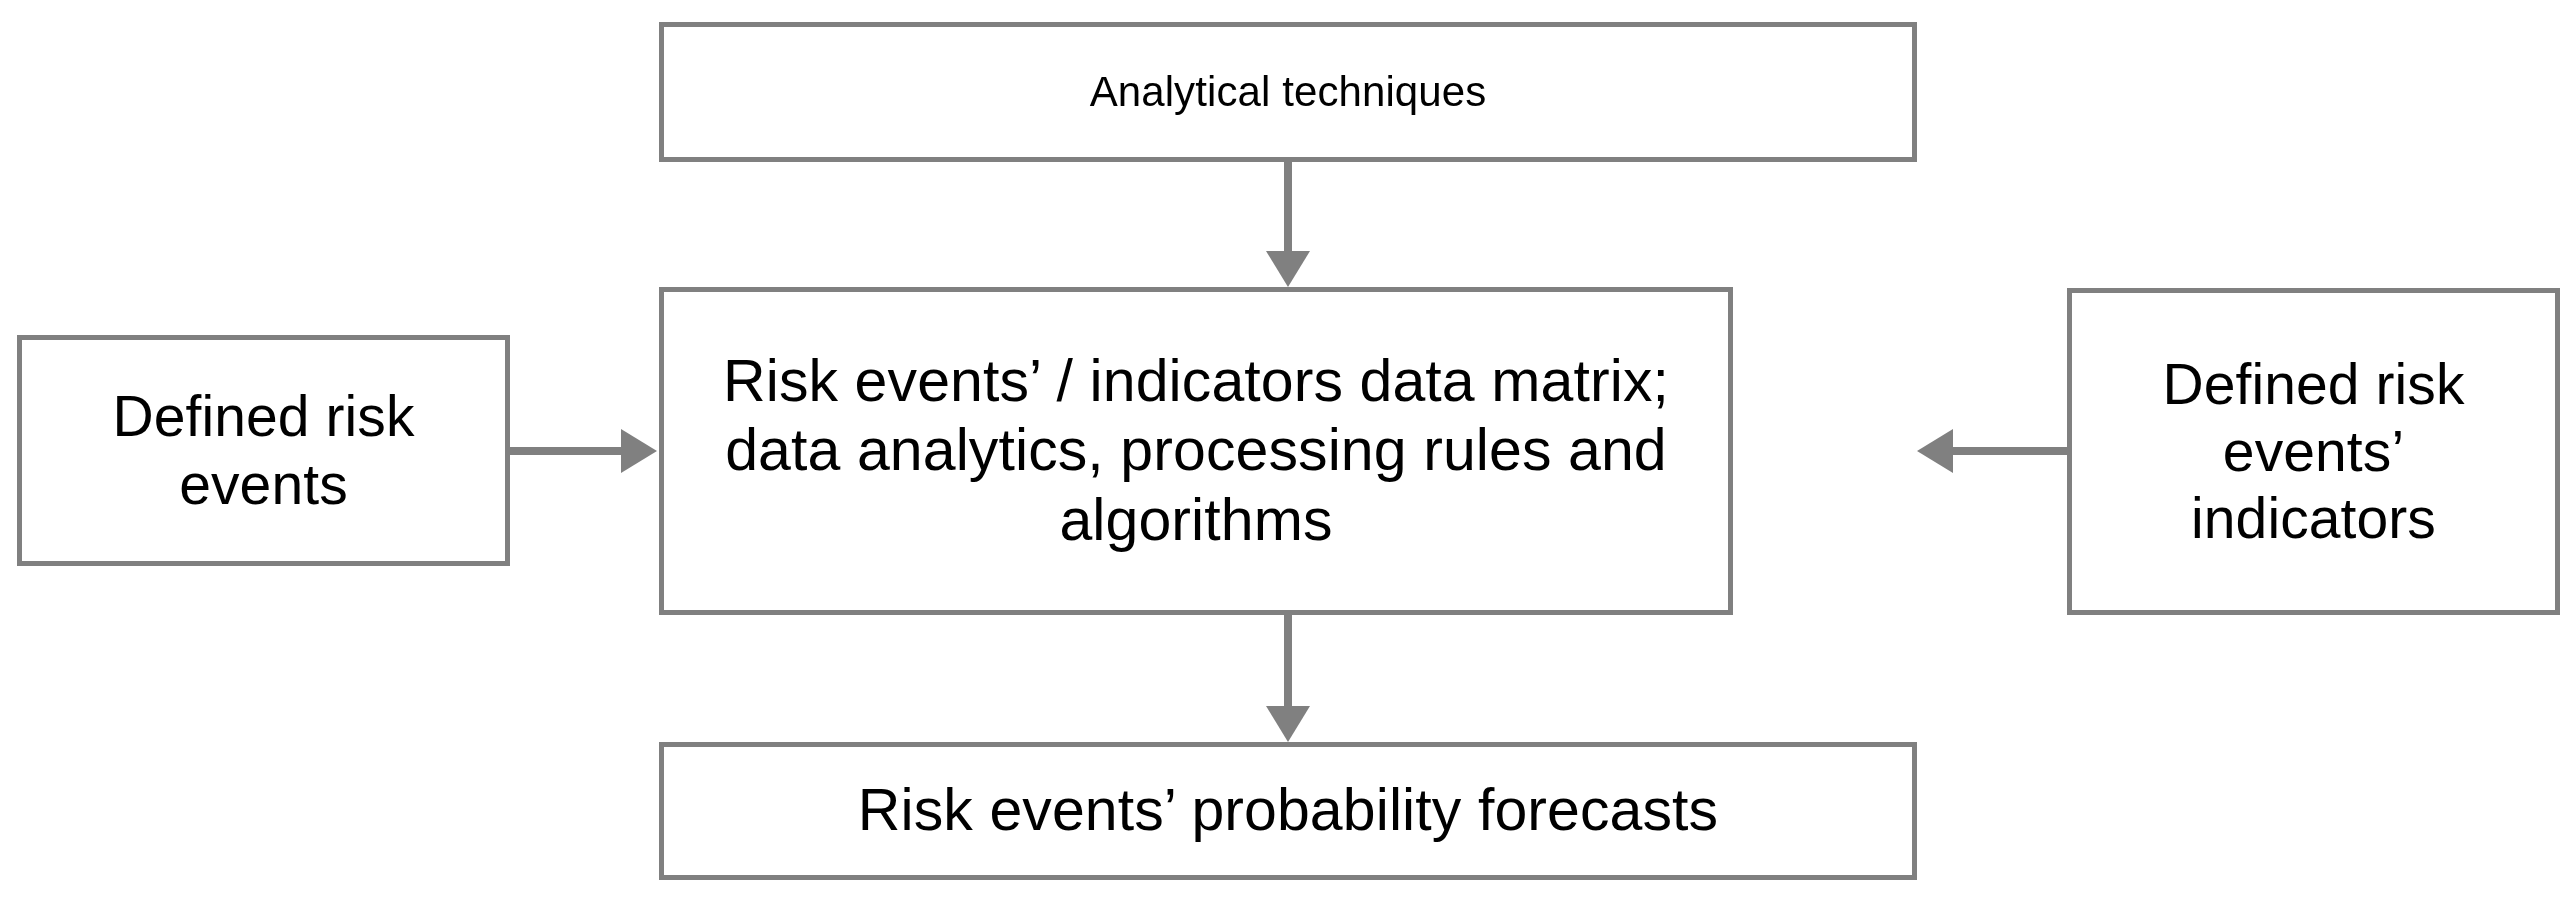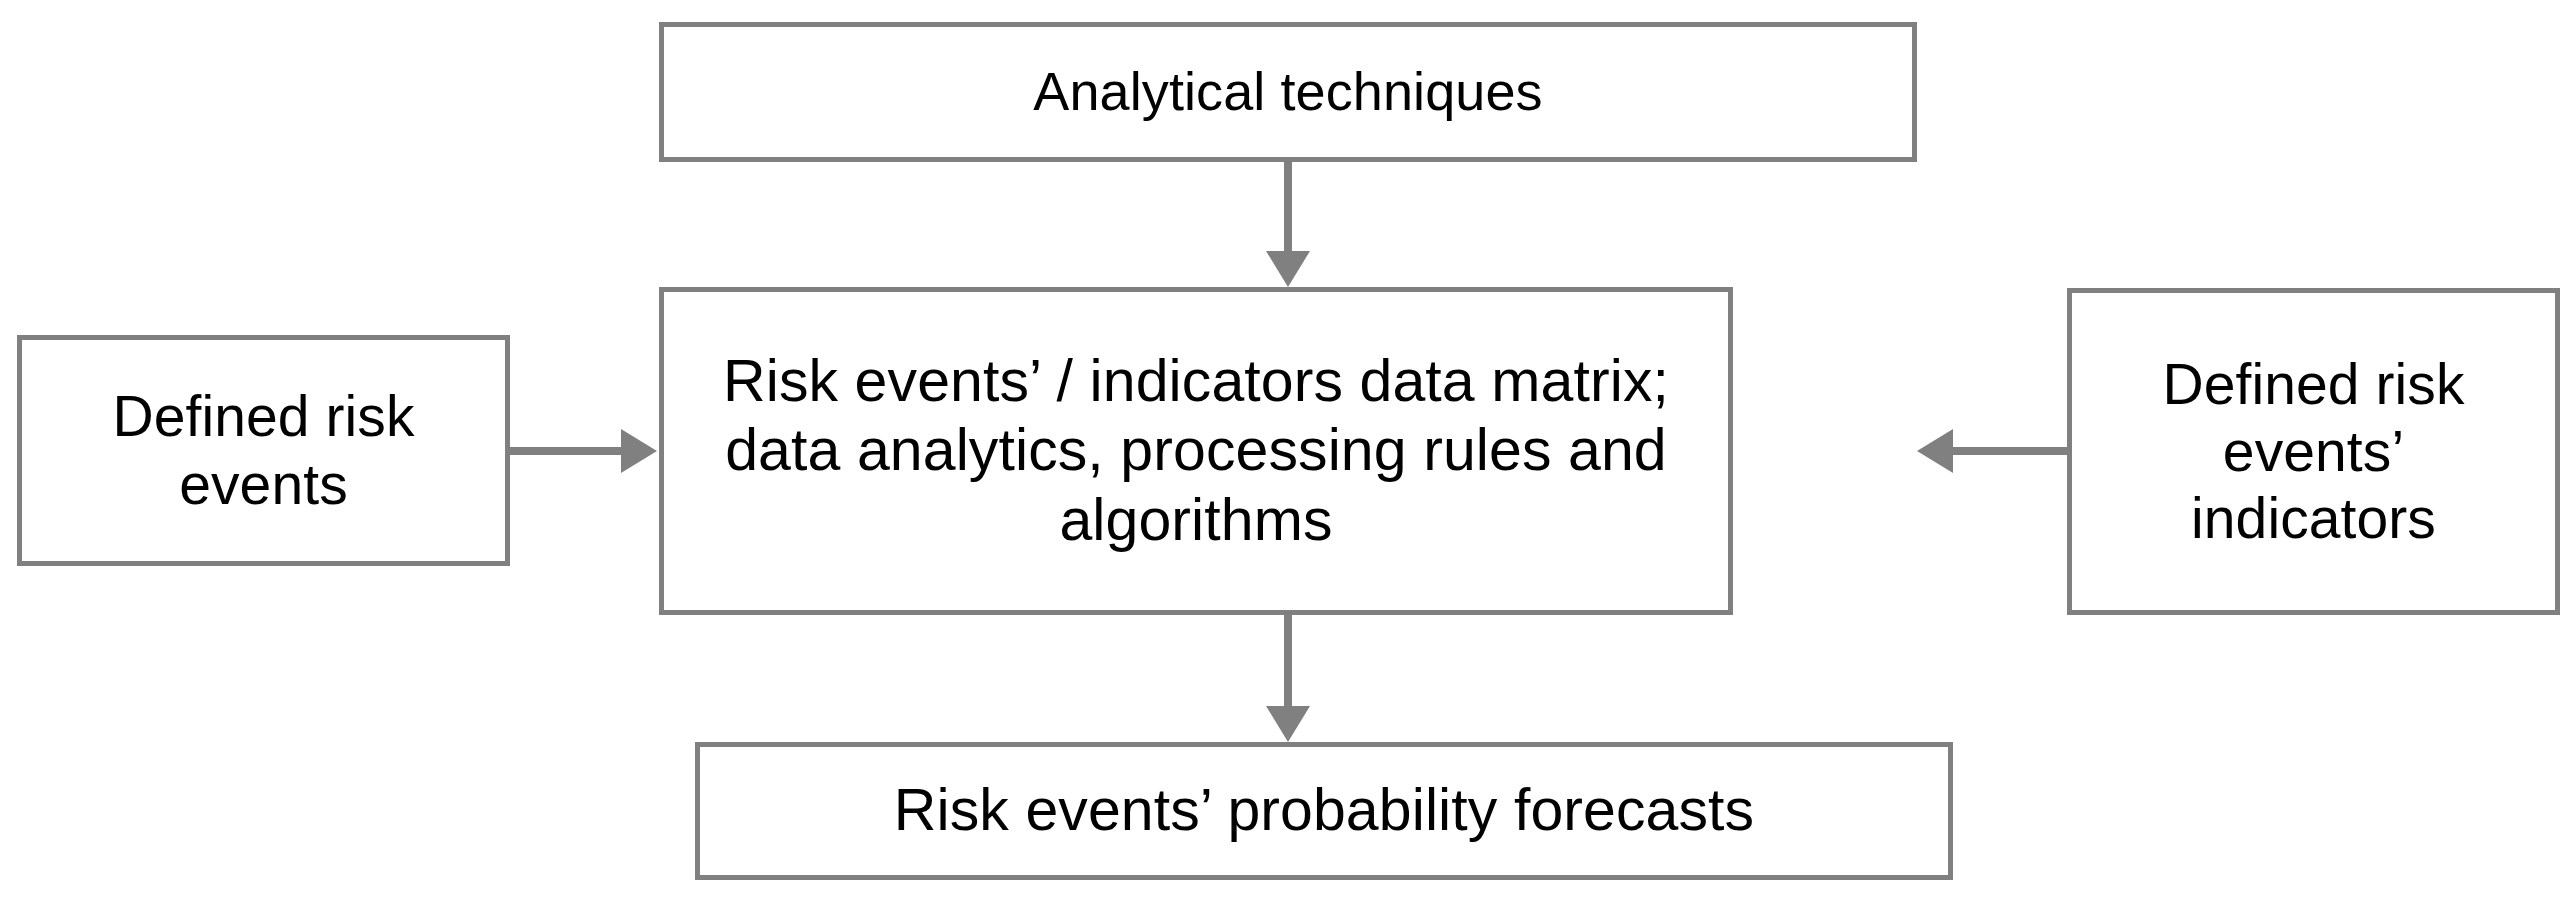--- a/index.html
+++ b/index.html
@@ -36,42 +36,41 @@
     width: 100%;
     padding: 0 14px;
     box-sizing: border-box;
     white-space: pre-line;
   }
 
   
   #node-analytical-techniques {
     left: 659px;  top: 22px;
     width: 1258px; height: 140px;
-    font-size: 54px;
+    font-size: 42px;
   }
   #node-data-matrix {
     left: 659px;  top: 287px;
     width: 1074px; height: 328px;
     font-size: 59px;
   }
   #node-defined-risk-events {
     left: 17px;   top: 335px;
     width: 493px; height: 231px;
     font-size: 57px;
   }
   #node-defined-risk-indicators {
     left: 2067px; top: 288px;
     width: 493px; height: 327px;
     font-size: 57px;
   }
   #node-probability-forecasts {
     left: 659px;  top: 742px;
     width: 1258px; height: 138px;
     font-size: 59px;
-    margin-left: 36px;
   }
 
   
   .connector {
     position: absolute;
     pointer-events: none;
   }
   .conn-line {
     position: absolute;
     background: #808080;

